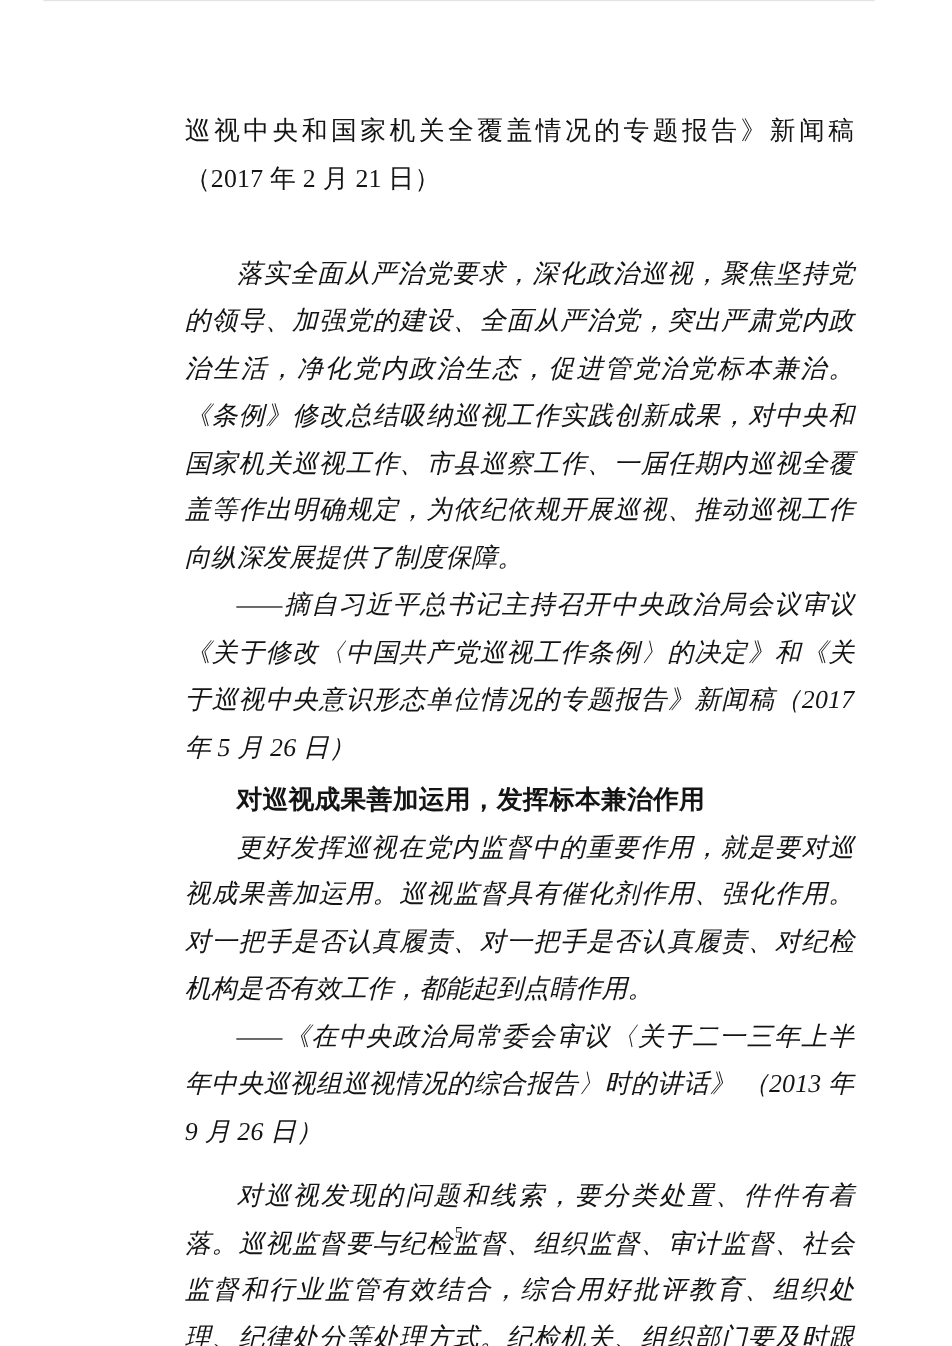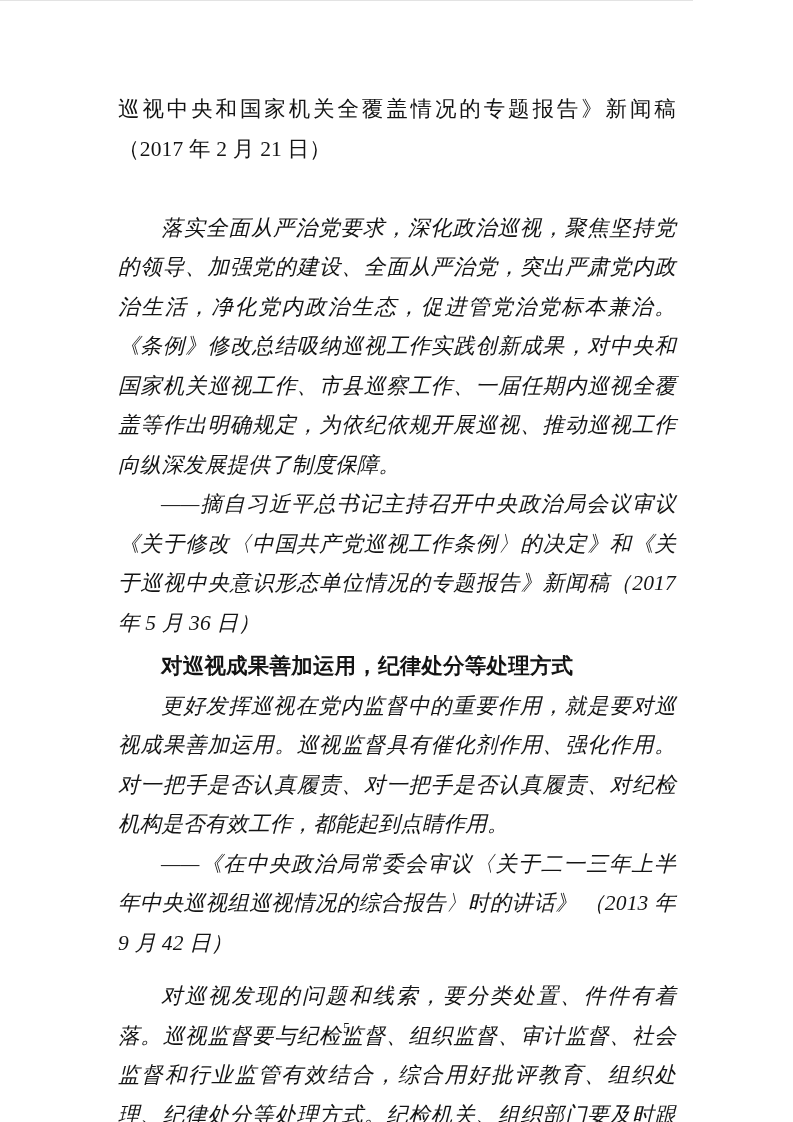--- a/index.html
+++ b/index.html
@@ -8,20 +8,21 @@
     background: #ffffff;
   }
   .page {
     position: relative;
     width: 693px;
     height: 1122px;
     background: #ffffff;
     overflow: hidden;
     font-family: "Liberation Serif", "DejaVu Serif", serif;
     color: #141414;
+    margin-left: 36px;
   }
   .top-edge {
     position: absolute;
     top: 0; left: 0;
     width: 100%;
     height: 1px;
     background: #e3e3e3;
   }
   .content {
     position: absolute;
@@ -62,25 +63,25 @@
 <body>
 
 <div class="page">
   <div class="top-edge"></div>
 
   <div class="content">
     <p class="no-indent after-gap">巡视中央和国家机关全覆盖情况的专题报告》新闻稿（2017 年 2 月 21 日）</p>
 
     <p class="indent">落实全面从严治党要求，深化政治巡视，聚焦坚持党的领导、加强党的建设、全面从严治党，突出严肃党内政治生活，净化党内政治生态，促进管党治党标本兼治。《条例》修改总结吸纳巡视工作实践创新成果，对中央和国家机关巡视工作、市县巡察工作、一届任期内巡视全覆盖等作出明确规定，为依纪依规开展巡视、推动巡视工作向纵深发展提供了制度保障。</p>
 
-    <p class="indent">——摘自习近平总书记主持召开中央政治局会议审议《关于修改〈中国共产党巡视工作条例〉的决定》和《关于巡视中央意识形态单位情况的专题报告》新闻稿（2017 年 5 月 36 日）</p>
+    <p class="indent">——摘自习近平总书记主持召开中央政治局会议审议《关于修改〈中国共产党巡视工作条例〉的决定》和《关于巡视中央意识形态单位情况的专题报告》新闻稿（2017 年 5 月 26 日）</p>
 
-    <p class="section-heading">对巡视成果善加运用，纪律处分等处理方式</p>
+    <p class="section-heading">对巡视成果善加运用，发挥标本兼治作用</p>
 
     <p class="indent">更好发挥巡视在党内监督中的重要作用，就是要对巡视成果善加运用。巡视监督具有催化剂作用、强化作用。对一把手是否认真履责、对一把手是否认真履责、对纪检机构是否有效工作，都能起到点睛作用。</p>
 
-    <p class="indent">——《在中央政治局常委会审议〈关于二一三年上半年中央巡视组巡视情况的综合报告〉时的讲话》 （2013 年 9 月 42 日）</p>
+    <p class="indent">——《在中央政治局常委会审议〈关于二一三年上半年中央巡视组巡视情况的综合报告〉时的讲话》 （2013 年 9 月 26 日）</p>
 
     <p class="indent pre-gap">对巡视发现的问题和线索，要分类处置、件件有着落。巡视监督要与纪检监督、组织监督、审计监督、社会监督和行业监管有效结合，综合用好批评教育、组织处理、纪律处分等处理方式。纪检机关、组织部门要及时跟进，分清问题性质，不合适的要交</p>
   </div>
 
   <div class="page-number">5</div>
 </div>
 
 </body></html>

